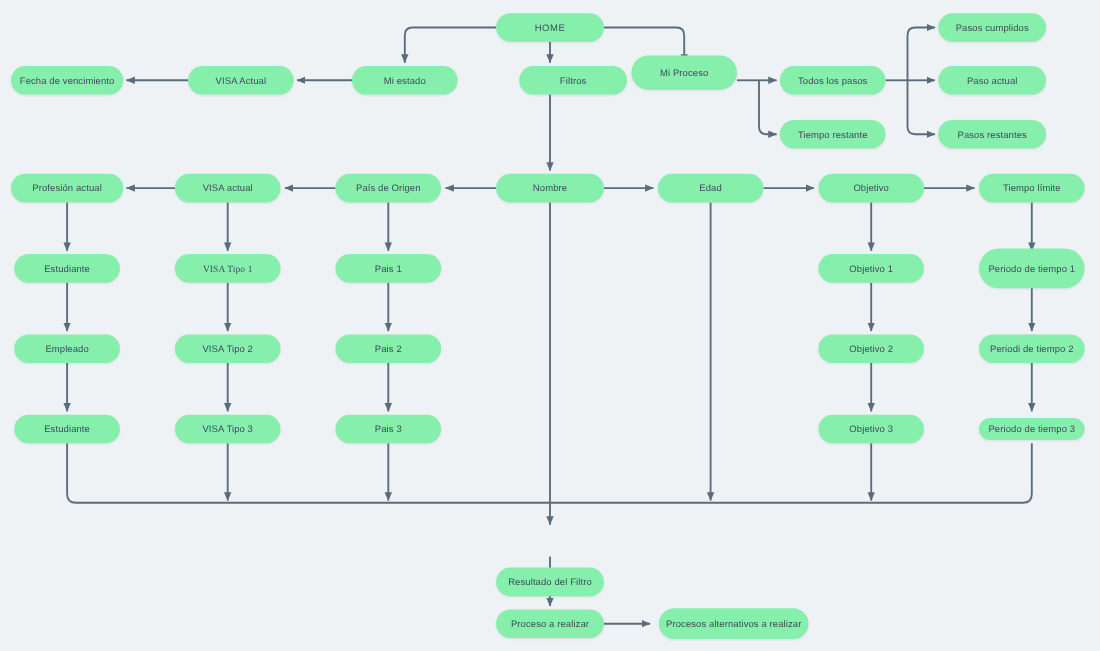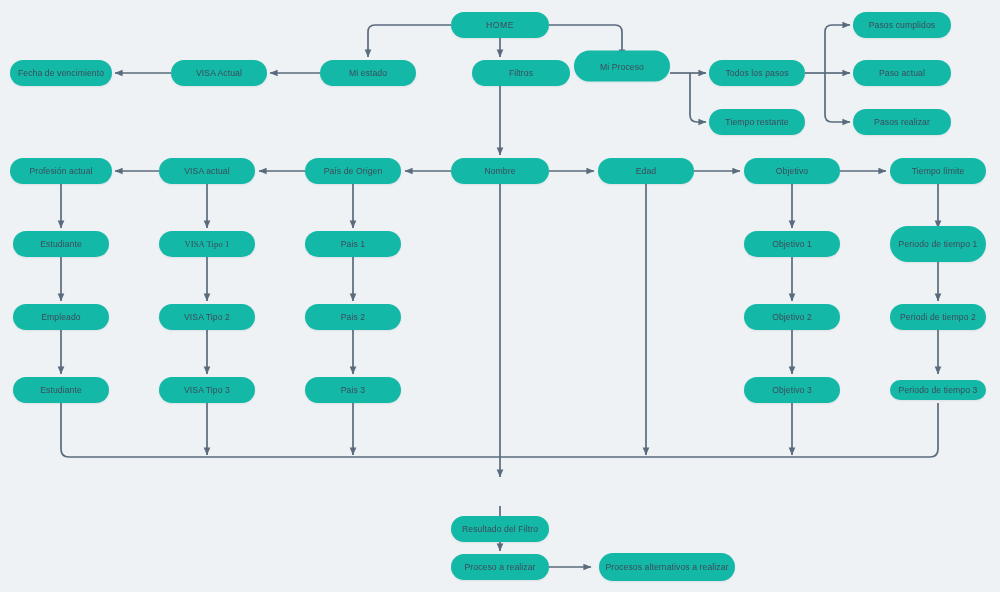--- a/index.html
+++ b/index.html
@@ -19,21 +19,21 @@
     position: absolute;
     left: 0;
     top: 0;
     width: 1000px;
     height: 592px;
     pointer-events: none;
   }
   .node {
     position: absolute;
     box-sizing: border-box;
-    background: #14b8a6;
+    background: #86efac;
     border-radius: 999px;
     display: flex;
     align-items: center;
     justify-content: center;
     color: #3d4b5c;
     font-size: 8.6px;
     letter-spacing: 0.1px;
     white-space: nowrap;
     box-shadow: 0 1px 2px rgba(60, 80, 100, 0.10);
     transform: translate(-50%, -50%);
@@ -126,21 +126,21 @@
       <div class="node home" style="left: 500px; top: 25px; width: 98px; height: 26px;">HOME</div>
       <div class="node" style="left: 368px; top: 73px; width: 96px; height: 26px; text-align: center;">Mi estado</div>
       <div class="node" style="left: 521px; top: 73px; width: 98px; height: 26px;">Filtros</div>
       <div class="node" style="left: 622px; top: 66px; width: 96px; height: 31px;">Mi Proceso</div>
       <div class="node" style="left: 219px; top: 73px; width: 96px; height: 26px;">VISA Actual</div>
       <div class="node" style="left: 61px; top: 73px; width: 102px; height: 26px;">Fecha de vencimiento</div>
       <div class="node" style="left: 757px; top: 73px; width: 96px; height: 26px;">Todos los pasos</div>
       <div class="node" style="left: 757px; top: 122px; width: 96px; height: 26px;">Tiempo restante</div>
       <div class="node" style="left: 902px; top: 25px; width: 98px; height: 26px;">Pasos cumplidos</div>
       <div class="node" style="left: 902px; top: 73px; width: 98px; height: 26px;">Paso actual</div>
-      <div class="node" style="left: 902px; top: 122px; width: 98px; height: 26px;">Pasos realizar</div>
+      <div class="node" style="left: 902px; top: 122px; width: 98px; height: 26px;">Pasos restantes</div>
       <div class="node" style="left: 61px; top: 171px; width: 102px; height: 26px;">Profesión actual</div>
       <div class="node" style="left: 207px; top: 171px; width: 96px; height: 26px;">VISA actual</div>
       <div class="node" style="left: 353px; top: 171px; width: 96px; height: 26px;">País de Origen</div>
       <div class="node" style="left: 500px; top: 171px; width: 98px; height: 26px;">Nombre</div>
       <div class="node" style="left: 646px; top: 171px; width: 96px; height: 26px;">Edad</div>
       <div class="node" style="left: 792px; top: 171px; width: 96px; height: 26px;">Objetivo</div>
       <div class="node" style="left: 938px; top: 171px; width: 96px; height: 26px;">Tiempo límite</div>
       <div class="node" style="left: 61px; top: 244px; width: 96px; height: 26px;">Estudiante</div>
       <div class="node" style="left: 207px; top: 244px; width: 96px; height: 26px; font-family: Liberation Serif, serif;">VISA Tipo 1</div>
       <div class="node" style="left: 353px; top: 244px; width: 96px; height: 26px;">Pais 1</div>

